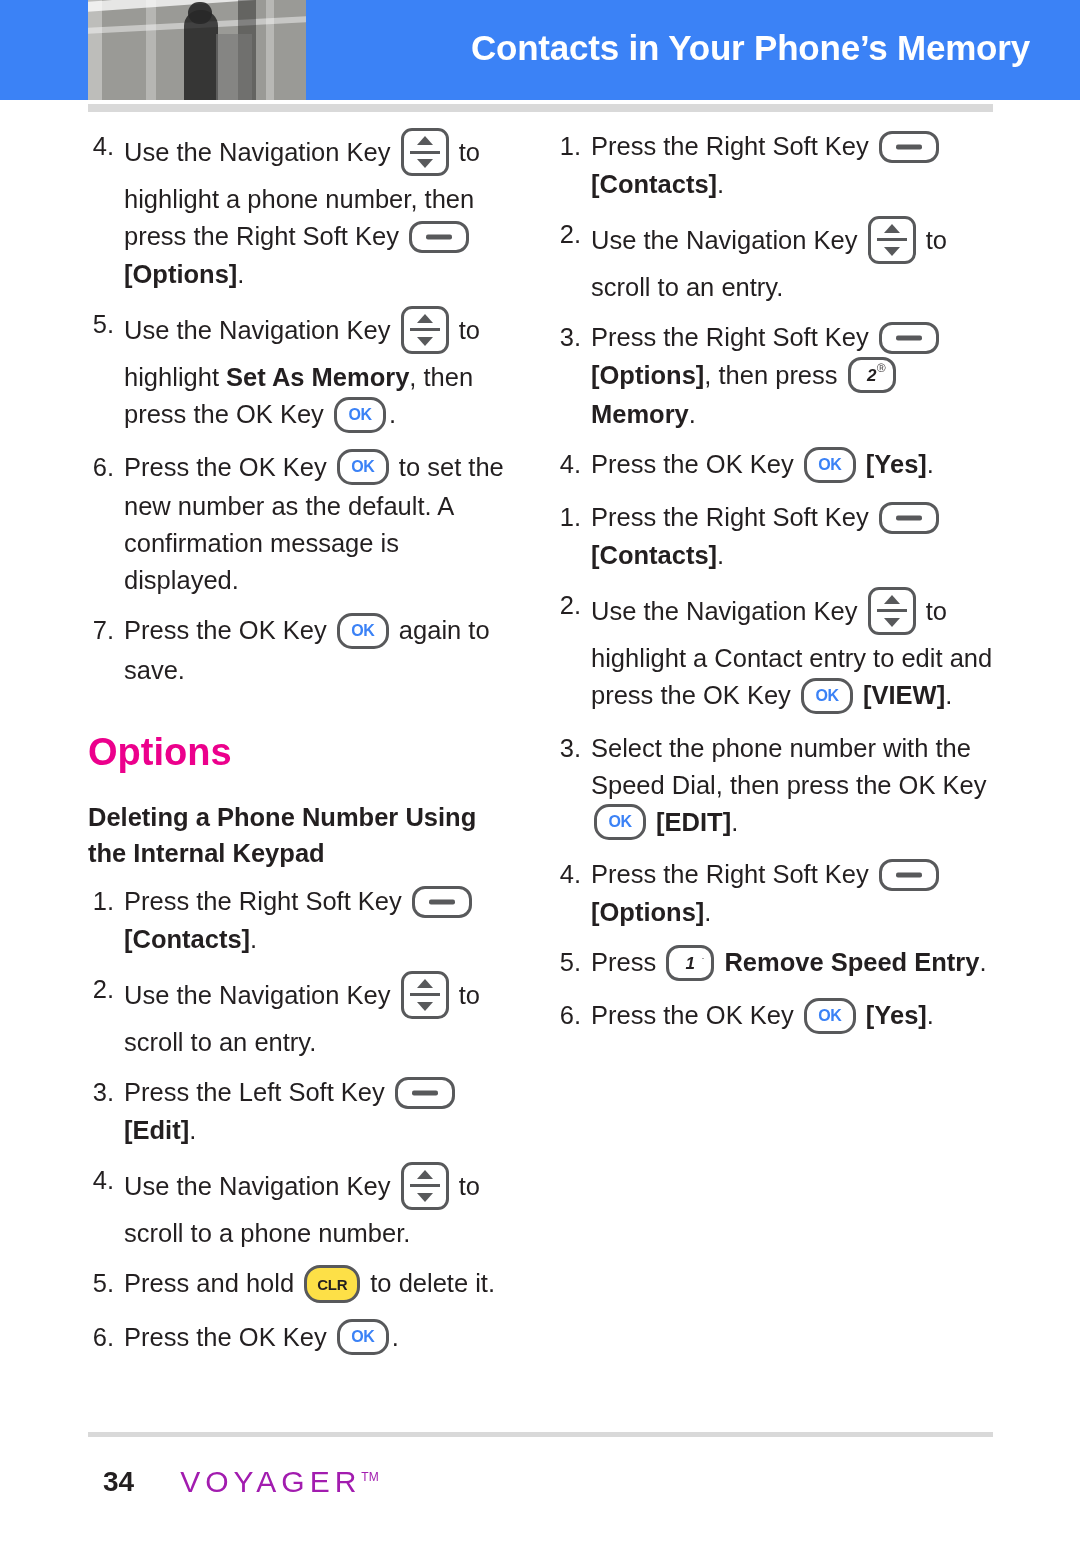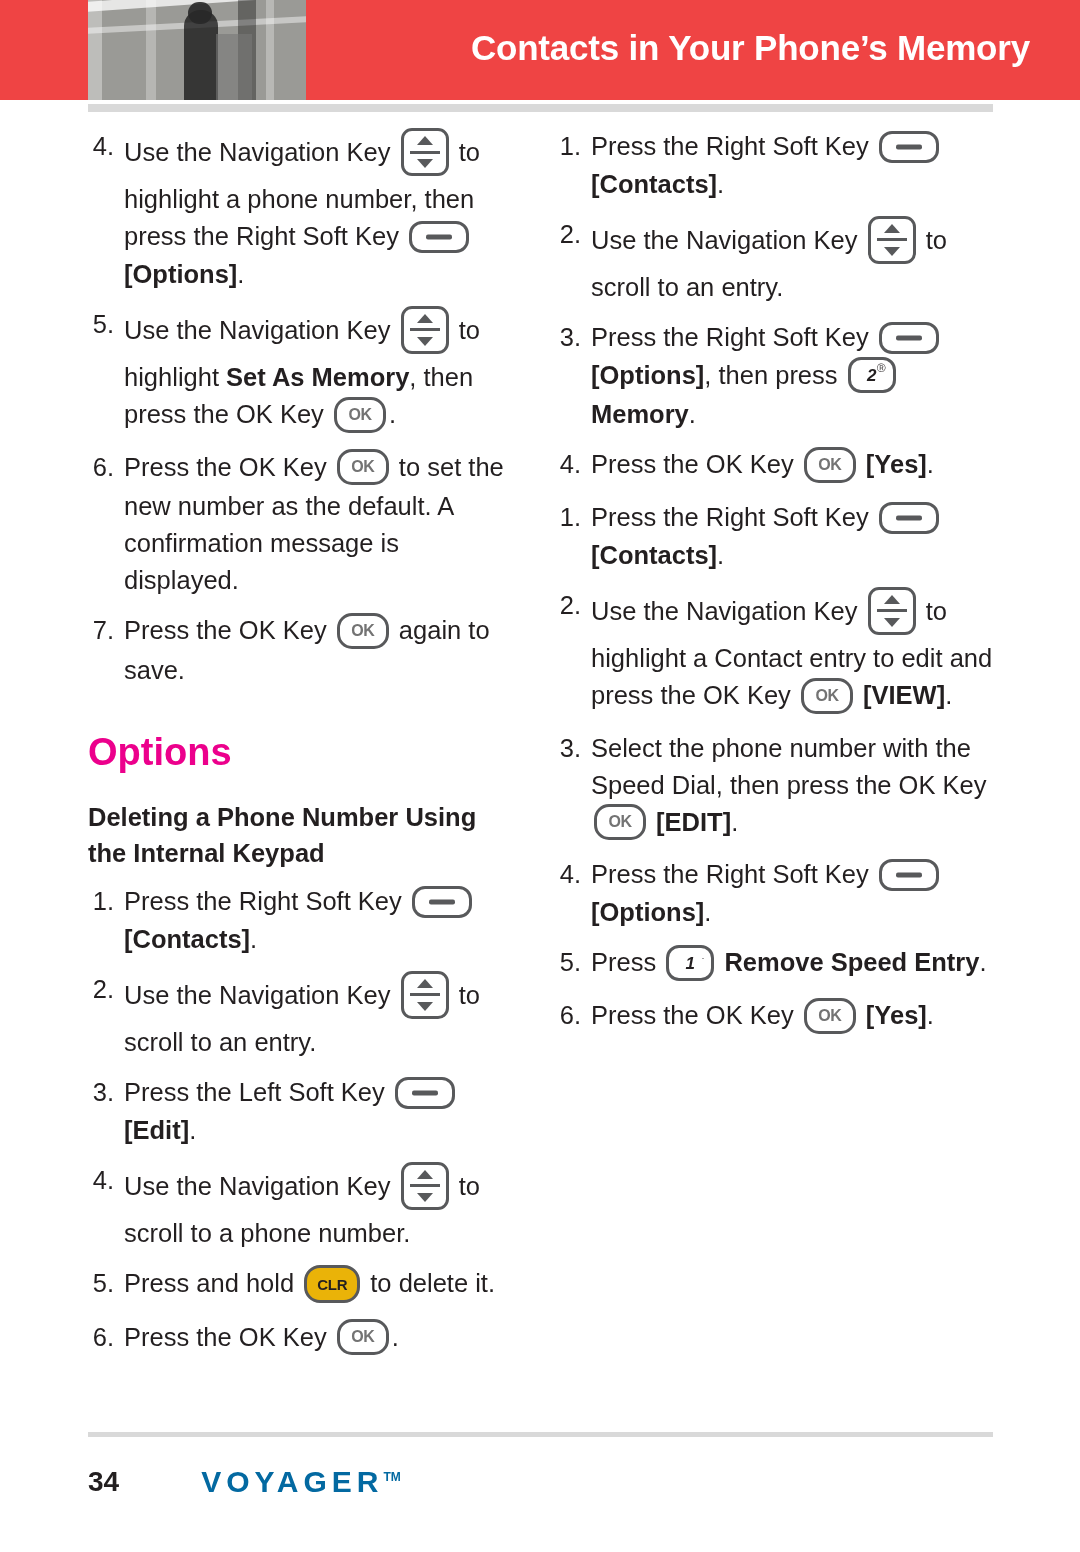--- a/index.html
+++ b/index.html
@@ -16,21 +16,21 @@
     overflow: hidden;
   }
 
   
   .header {
     position: absolute;
     left: 0;
     top: 0;
     width: 1080px;
     height: 100px;
-    background: #ef4444;
+    background: #3b82f6;
   }
   .header-photo {
     position: absolute;
     left: 88px;
     top: 0;
     width: 218px;
     height: 100px;
     overflow: hidden;
     background: #9a9a96;
   }
@@ -171,32 +171,32 @@
     background: #ffffff;
     margin-bottom: 3px;
   }
   .key-ok .lbl {
     position: absolute;
     left: 0; right: 0; top: 50%;
     transform: translateY(-50%);
     text-align: center;
     font-size: 16px;
     font-weight: bold;
-    color: #737373;
+    color: #3b82f6;
     letter-spacing: -0.5px;
     line-height: 1;
   }
 
   
   .key-clr {
     width: 50px;
     height: 32px;
     border-radius: 16px;
     border: 3px solid #58595b;
-    background: #eab308;
+    background: #fde047;
     margin-bottom: 3px;
   }
   .key-clr .lbl {
     position: absolute;
     left: 0; right: 0; top: 50%;
     transform: translateY(-50%);
     text-align: center;
     font-size: 15px;
     font-weight: bold;
     color: #231f20;
@@ -237,39 +237,38 @@
   .footer-rule {
     position: absolute;
     left: 88px;
     top: 1432px;
     width: 905px;
     height: 5px;
     background: #d9d9d9;
   }
   .footer {
     position: absolute;
-    left: 88px;
+    left: 103px;
     top: 1462px;
     width: 905px;
     height: 40px;
     display: flex;
     align-items: center;
-    gap: 36px;
   }
   .page-num {
     font-size: 28px;
     font-weight: bold;
     color: #231f20;
     margin-right: 46px;
   }
   .brand {
     font-size: 30px;
-    font-weight: bold;
+    font-weight: normal;
     letter-spacing: 5px;
-    color: #0369a1;
+    color: #a21caf;
   }
   .brand-tm {
     font-size: 12px;
     vertical-align: super;
     letter-spacing: 0;
   }
 </style>
 </head>
 <body>
 

